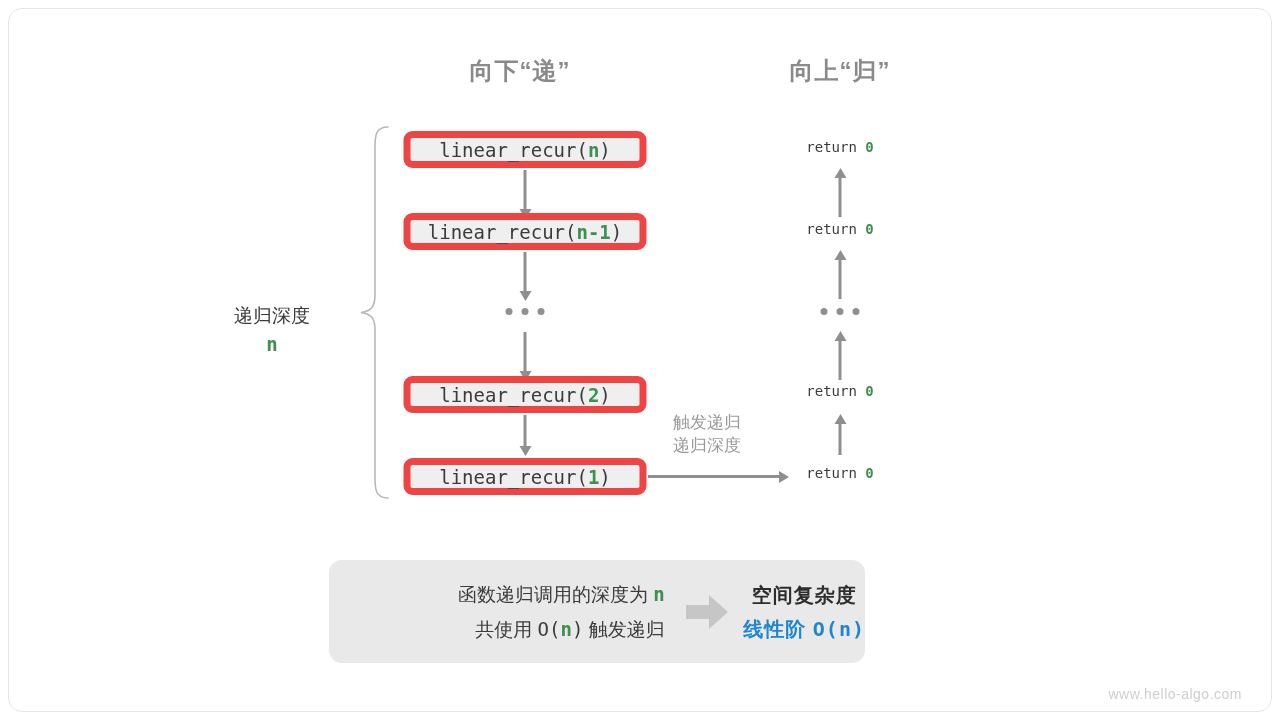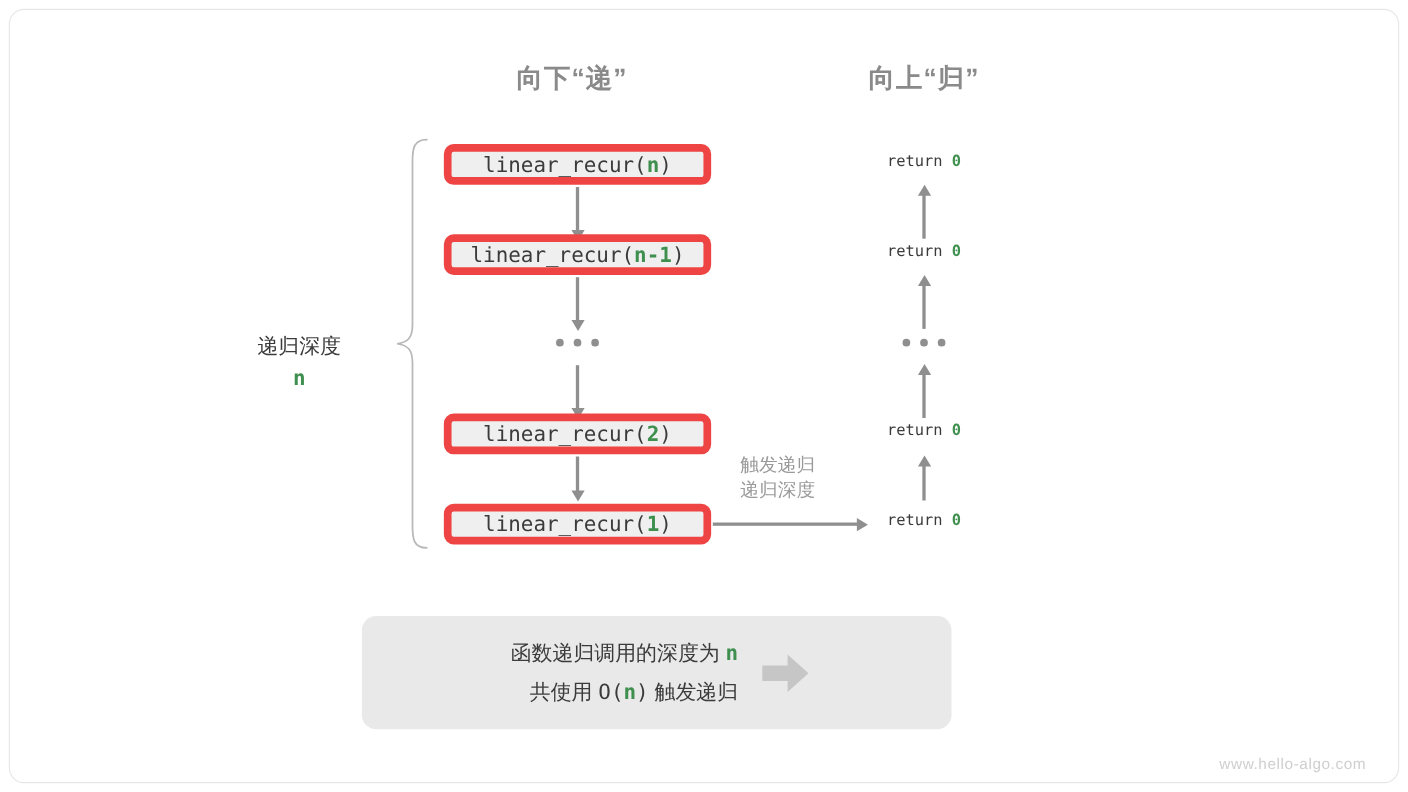--- a/index.html
+++ b/index.html
@@ -362,16 +362,22 @@
         <span>共使用 </span><span class="mn">O(</span><span class="hl">n</span><span class="mn">)</span><span> 触发递归</span>
       </div>
     </div>
 
     <div id="big-arrow">
       <svg width="46" height="38" viewBox="0 0 46 38">
         <path d="M 2 12 L 25 12 L 25 2 L 44 19 L 25 36 L 25 26 L 2 26 Z" fill="#c6c6c6"></path>
       </svg>
     </div>
 
+    <div id="summary-right">
+      <div class="title">空间复杂度</div>
+      <div class="value">
+        <span>线性阶 </span><span class="mo">O(n)</span>
+      </div>
+    </div>
   </div>
 
   <div id="watermark">www.hello-algo.com</div>
 </div>
 
 </body></html>

